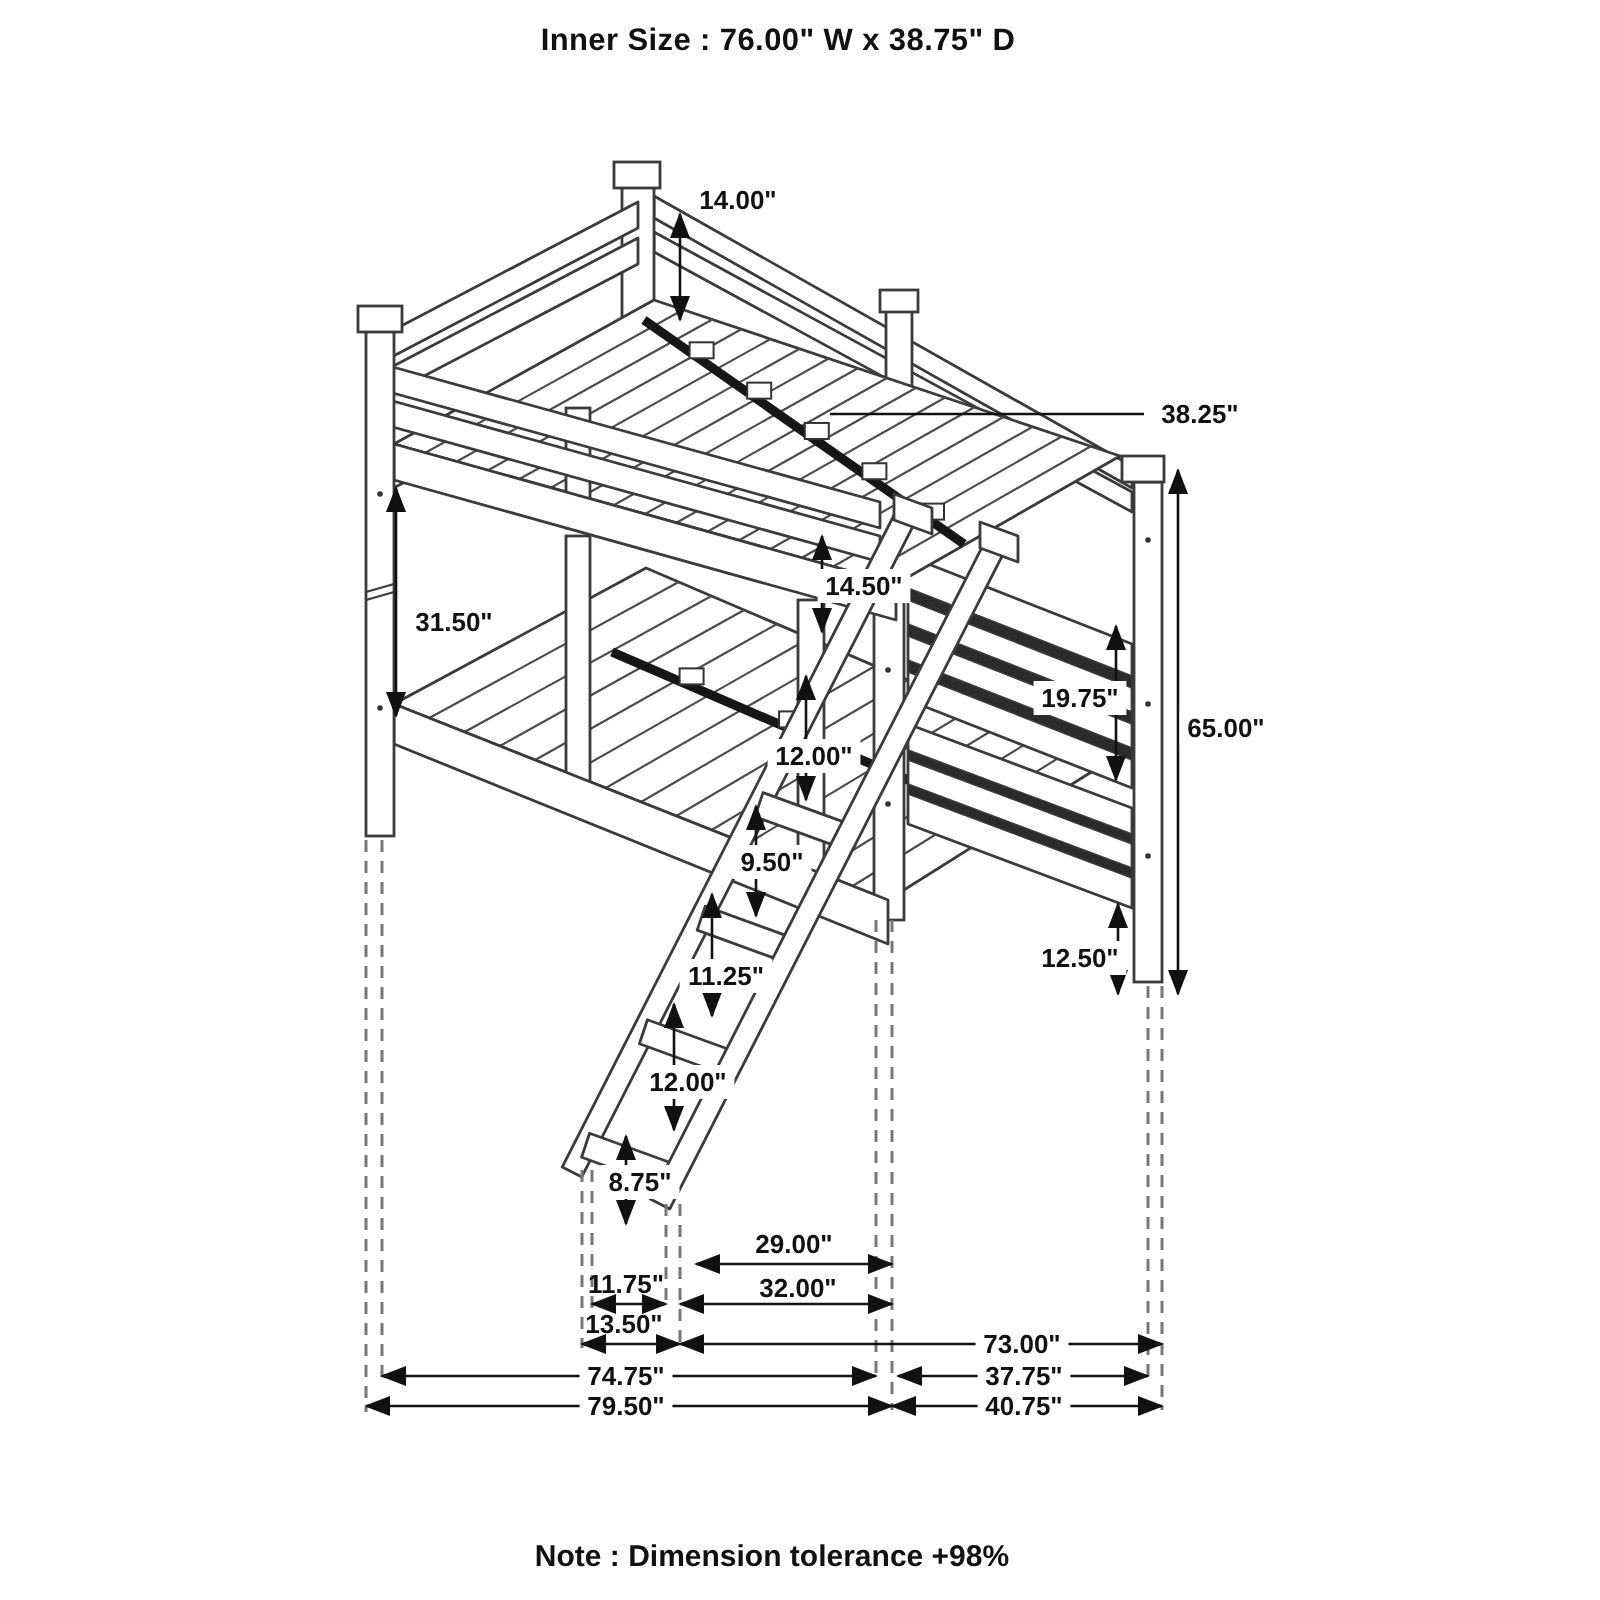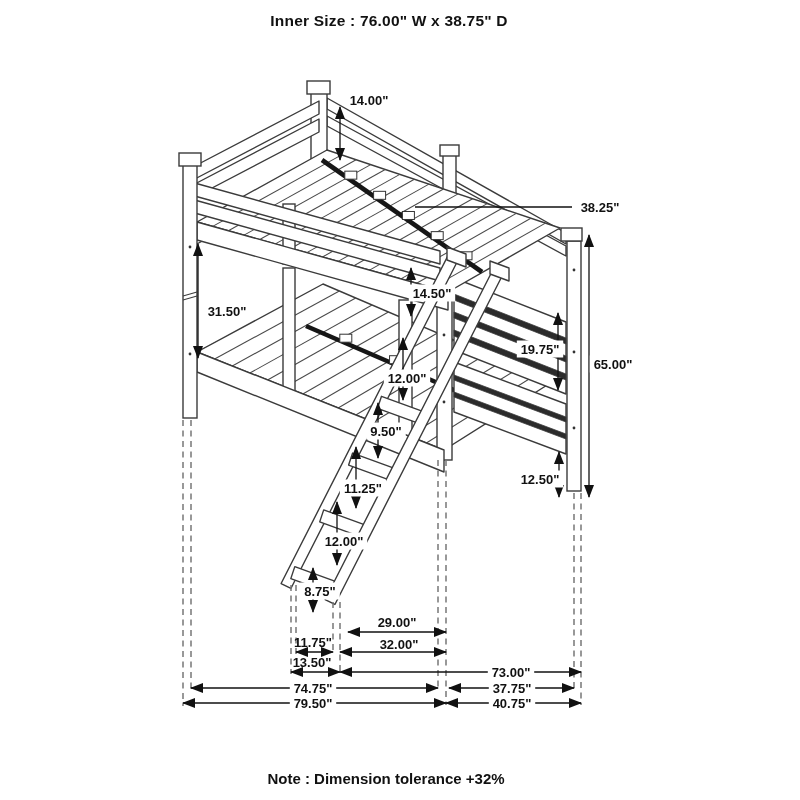--- a/index.html
+++ b/index.html
@@ -216,14 +216,14 @@
           <line x1="446" y1="703" x2="581" y2="703" stroke="#111" stroke-width="1.3" marker-start="url(#ar)" marker-end="url(#ar)"></line>
           <rect x="488.8" y="694.5" width="46.400000000000006" height="17" fill="#fff"></rect>
           <text x="512" y="707.6" text-anchor="middle" class="dim">40.75"</text>
         </g>
         <g>
           <line x1="415" y1="207" x2="572" y2="207" stroke="#111" stroke-width="1.3"></line>
           <text x="600" y="211.6" text-anchor="middle" class="dim">38.25"</text>
         </g>
       </g>
   </svg>
-  <div class="note">Note : Dimension tolerance +32%</div>
+  <div class="note">Note : Dimension tolerance +98%</div>
 </div>
 
 </body></html>

